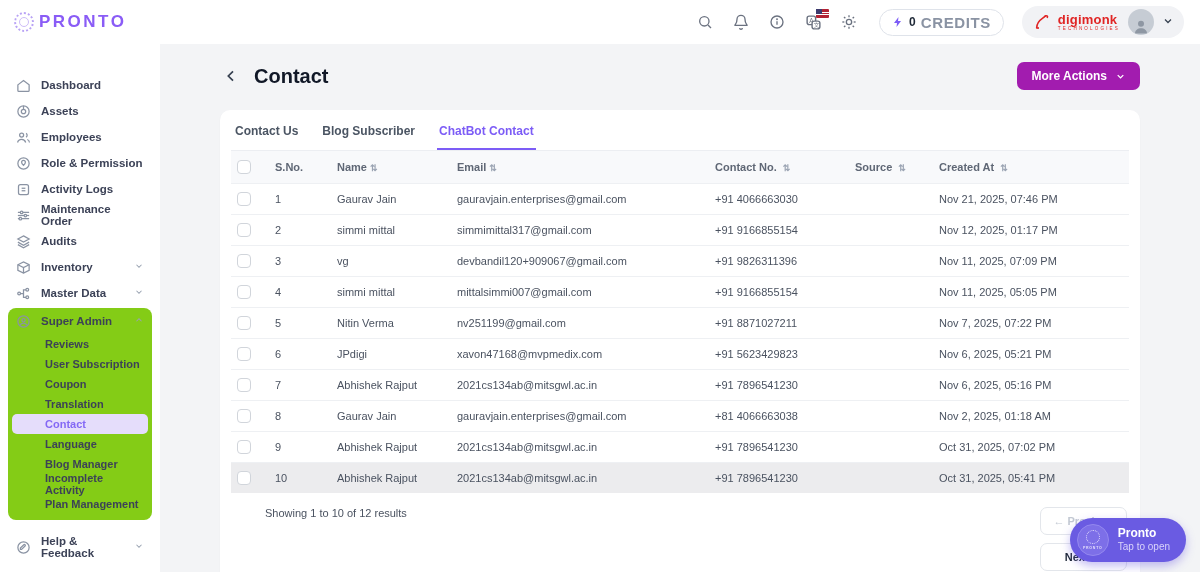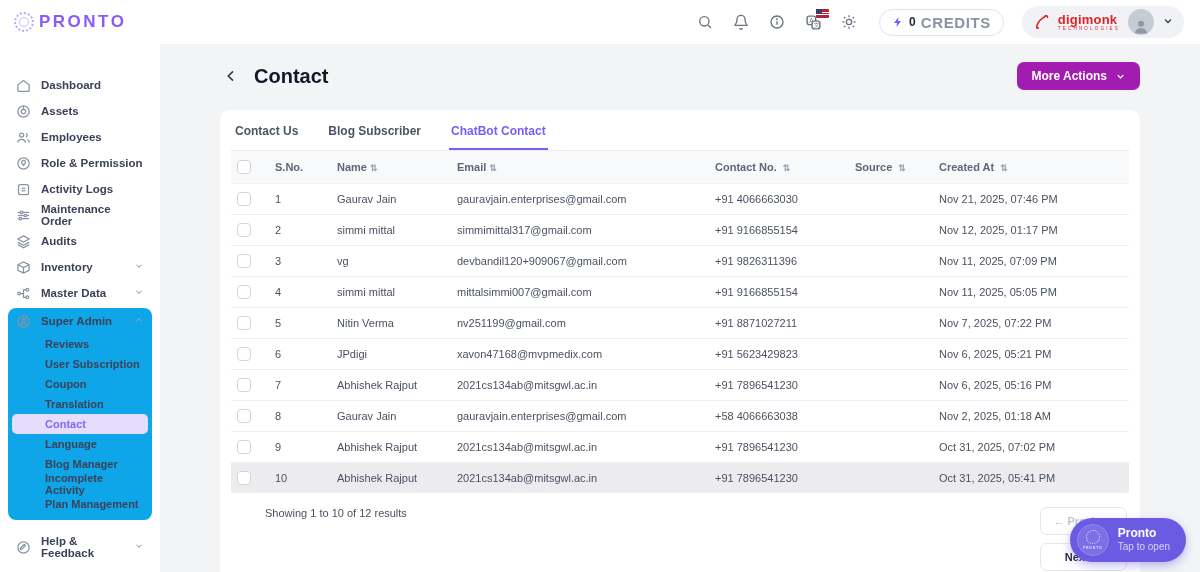--- a/index.html
+++ b/index.html
@@ -39,42 +39,42 @@
   .chev { color:#374151; }
 
   
   .sidebar { position:absolute; top:44px; left:0; width:160px; bottom:0; background:#fff;
              padding:28px 8px 10px 8px; display:flex; flex-direction:column; }
   .nav-item { display:flex; align-items:center; gap:10px; padding:6px 8px; height:26px;
               font-size:11.5px; font-weight:bold; color:#3c4257; cursor:pointer; border-radius:6px; }
   .nav-item .nav-ic { width:15px; height:15px; color:#8a93a3; flex:0 0 15px; display:flex; align-items:center; justify-content:center; }
   .nav-item .nav-chev { margin-left:auto; color:#9aa3b2; font-size:9px; }
 
-  .super-group { background:#0ea5e9; border-radius:8px; margin-top:2px; padding-bottom:6px; }
+  .super-group { background:#84cc16; border-radius:8px; margin-top:2px; padding-bottom:6px; }
   .sub-item { display:flex; align-items:center; padding:4px 8px 4px 33px; height:20px;
               font-size:11px; font-weight:bold; color:#3c4257; cursor:pointer; border-radius:5px; margin:0 4px; }
   .sub-item.active { background:#e5ddfb; color:#8468f5; }
 
   .sidebar-footer { margin-top:14px; }
 
   
   .main { position:absolute; top:44px; left:160px; right:0; bottom:0; background:#f3f4f6; padding:18px 60px 0 60px; }
 
   .page-head { display:flex; align-items:center; justify-content:space-between; margin-bottom:20px; }
   .page-title-wrap { display:flex; align-items:center; gap:12px; }
   .back-btn { width:22px; height:22px; display:flex; align-items:center; justify-content:center;
               color:#374151; cursor:pointer; }
   .page-title { font-size:20px; font-weight:bold; color:#111827; }
   .more-actions { background:#a21caf; color:#fff; font-size:12px; font-weight:bold; border:none;
                   border-radius:7px; padding:7px 14px; display:flex; align-items:center; gap:8px; cursor:pointer;
                   font-family:"Liberation Sans", sans-serif; }
 
   .card { background:#fff; border-radius:10px; padding:0 11px; box-shadow:0 1px 2px rgba(16,24,40,.04); }
 
-  .tabs { display:flex; gap:26px; padding:14px 2px 0 2px; border-bottom:1px solid #eceef2; }
+  .tabs { display:flex; gap:20px; padding:14px 2px 0 2px; border-bottom:1px solid #eceef2; }
   .tab { font-size:12px; font-weight:bold; color:#4b5563; padding:0 2px 10px 2px; cursor:pointer;
          border-bottom:2px solid transparent; }
   .tab.active { color:#7c5cf6; border-bottom-color:#7c5cf6; }
 
   table { width:100%; border-collapse:collapse; table-layout:fixed; }
   thead th { background:#f8f9fb; font-size:11px; font-weight:bold; color:#5f6775; text-align:left;
              padding:9px 6px; white-space:nowrap; }
   .sort-ic { color:#9aa3b2; font-size:9px; margin-left:3px; }
   tbody td { font-size:11px; color:#4a5260; padding:8px 6px; border-top:1px solid #eef0f3; white-space:nowrap;
              overflow:hidden; text-overflow:ellipsis; }
@@ -519,21 +519,21 @@
               <td>Nov 6, 2025, 05:16 PM</td>
             </tr>
 
             <tr class="trow">
               <td class="col-check">
                 <input type="checkbox" class="cbx" style="">
               </td>
               <td>8</td>
               <td>Gaurav Jain</td>
               <td>gauravjain.enterprises@gmail.com</td>
-              <td>+58 4066663038</td>
+              <td>+81 4066663038</td>
               <td></td>
               <td>Nov 2, 2025, 01:18 AM</td>
             </tr>
 
             <tr class="trow">
               <td class="col-check">
                 <input type="checkbox" class="cbx" style="">
               </td>
               <td>9</td>
               <td>Abhishek Rajput</td>

